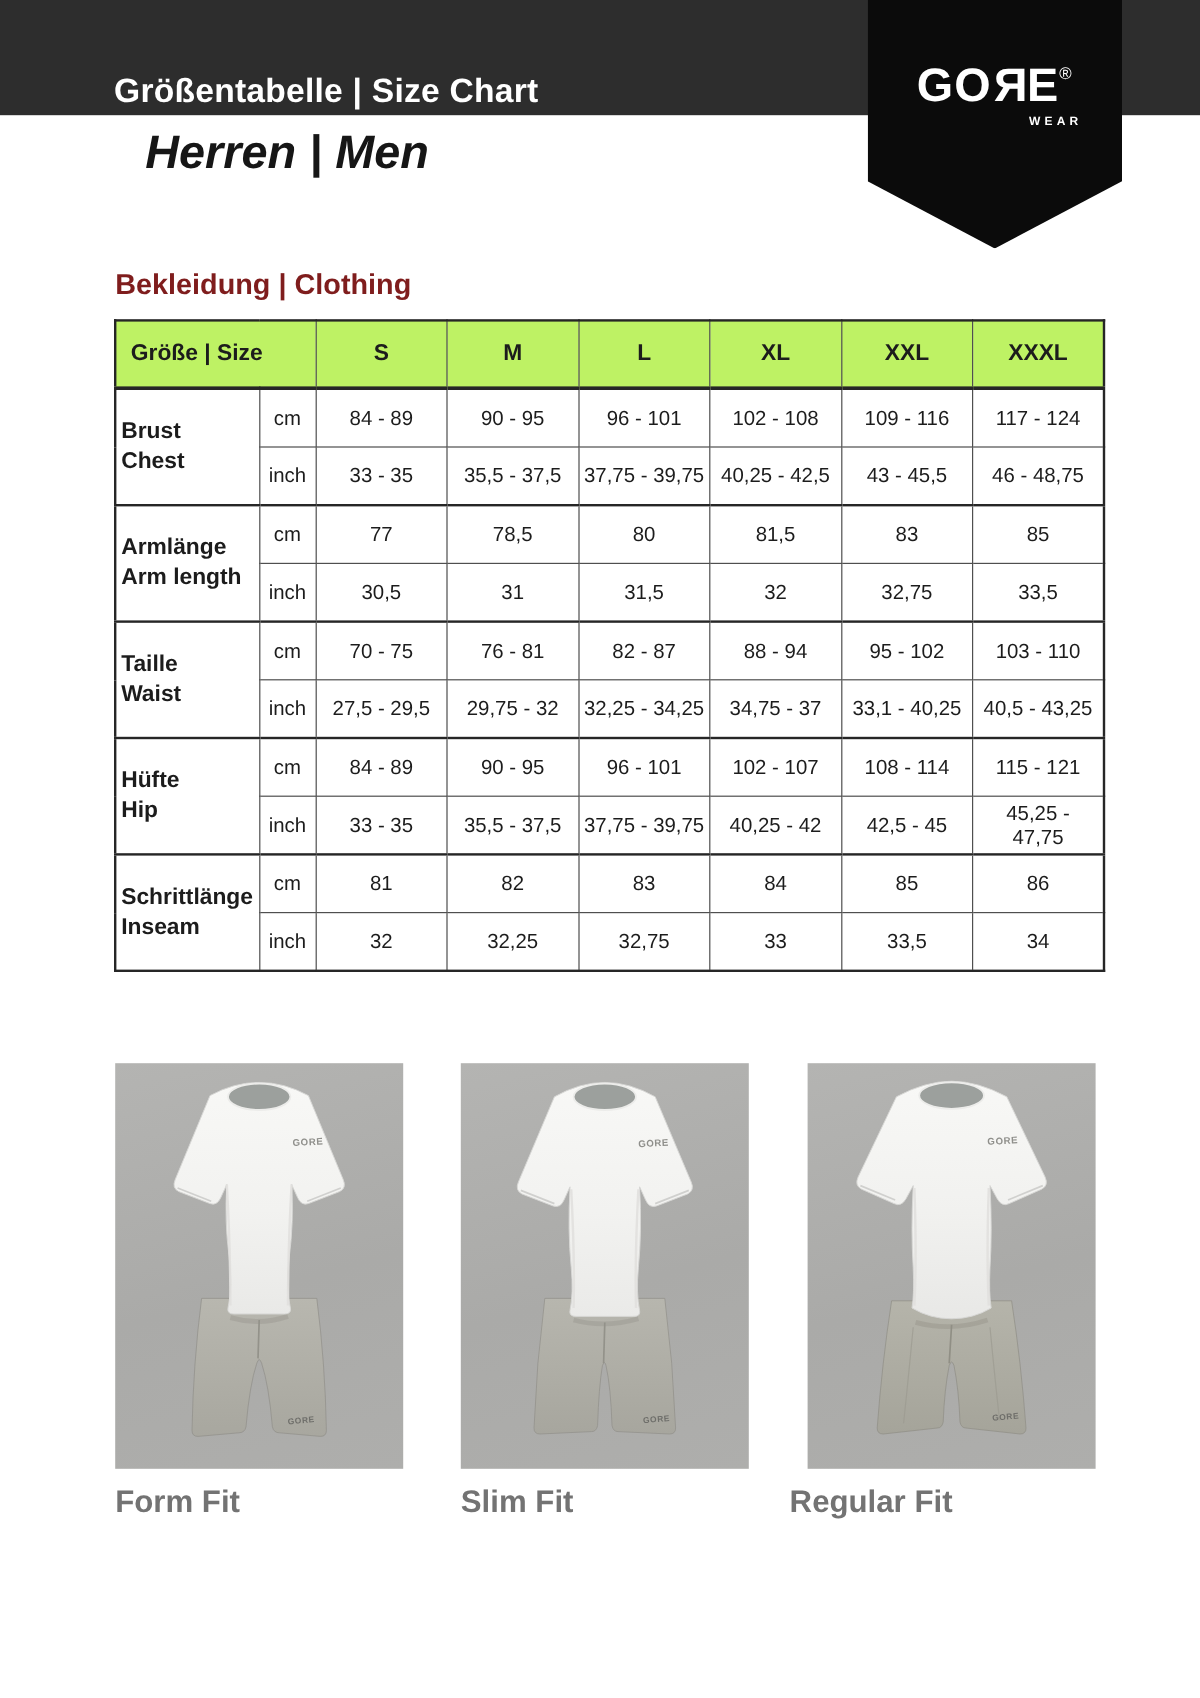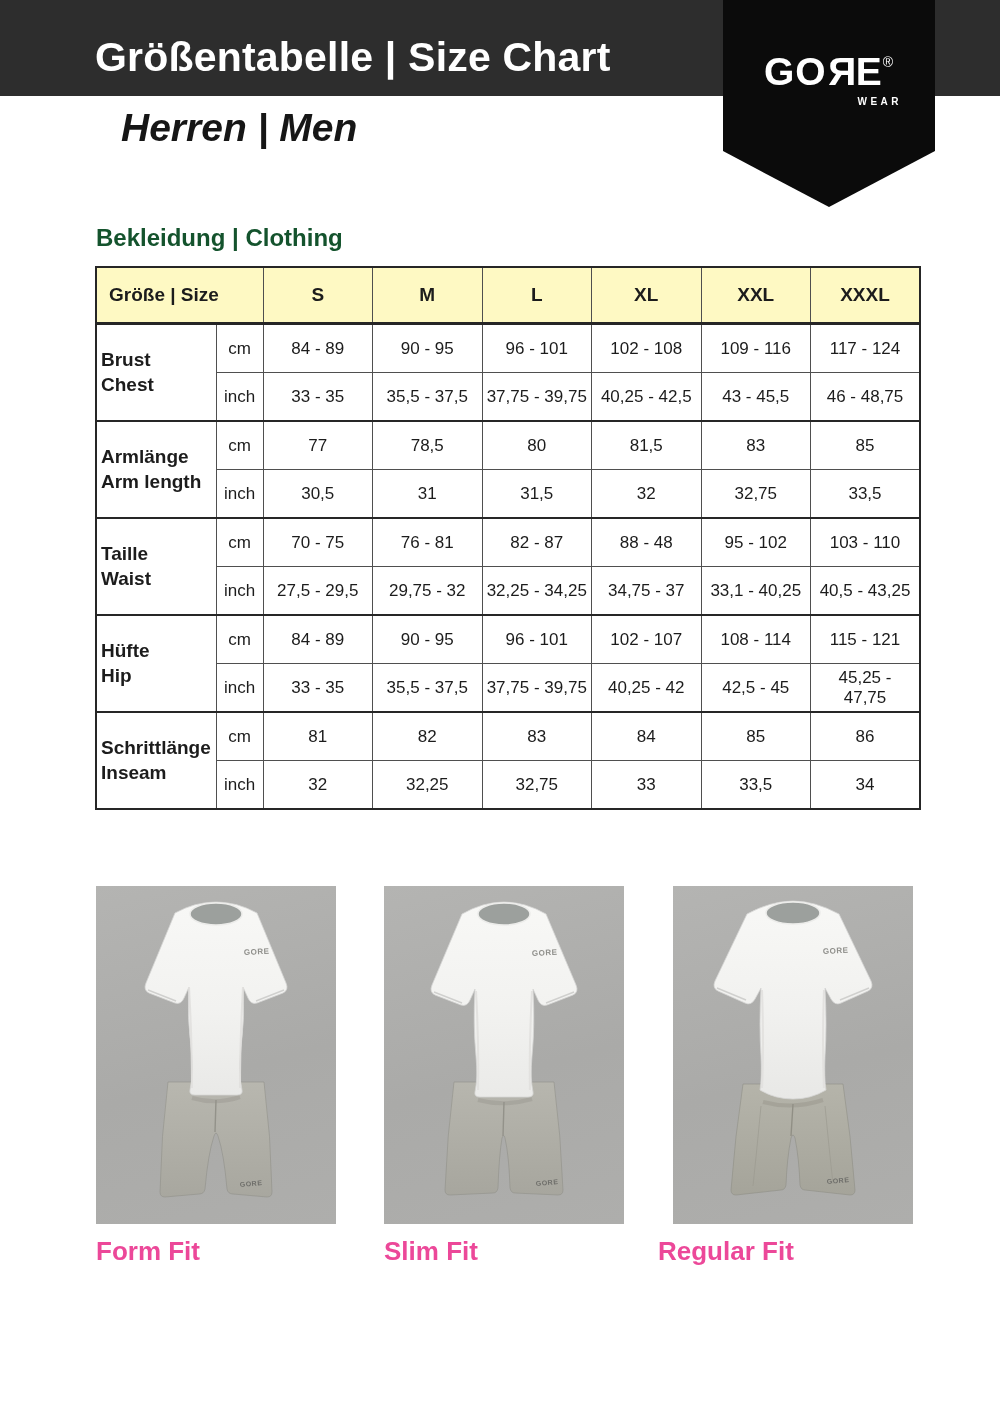--- a/index.html
+++ b/index.html
@@ -6,22 +6,22 @@
   body {
     width:1000px; height:1415px; background:#ffffff;
     font-family:"Liberation Sans", sans-serif;
     position:relative; overflow:hidden;
   }
   .page { position:absolute; inset:0; }
 
   
   .band { position:absolute; left:0; top:0; width:1000px; height:96px; background:#2d2d2d; }
   .title {
-    position:absolute; left:95px; top:34px; margin:0;
-    font-size:41px; font-weight:bold; color:#ffffff; letter-spacing:0.2px; white-space:nowrap;text-align:right;
+    position:absolute; left:95px; top:60px; margin:0;
+    font-size:28px; font-weight:bold; color:#ffffff; letter-spacing:0.2px; white-space:nowrap;text-align:right;
   }
   .subtitle {
     position:absolute; left:121px; top:106px; margin:0;
     font-size:39px; font-weight:bold; color:#161616; white-space:nowrap;font-style:italic;
   }
   .pennant {
     position:absolute; left:723px; top:0; width:212px; height:207px;
     background:#0b0b0b;
     clip-path:polygon(0 0, 100% 0, 100% 73%, 50% 100%, 0 73%);
   }
@@ -32,33 +32,33 @@
   .logo-line .mirror { display:inline-block; transform:scaleX(-1); }
   .logo-line .reg { font-size:14px; vertical-align:18px; font-weight:normal; }
   .logo-wear {
     position:absolute; top:96px; right:33px;
     color:#ffffff; font-size:10px; font-weight:bold; letter-spacing:3.5px;
   }
 
   
   .section-heading {
     position:absolute; left:96px; top:224px; margin:0;
-    font-size:24px; font-weight:bold; color:#14532d;text-align:center;
+    font-size:24px; font-weight:bold; color:#7f1d1d;text-align:center;
   }
 
   
   table.size-table {
     position:absolute; left:95px; top:266px; width:826px;
     border-collapse:collapse; table-layout:fixed;
     border:2px solid #262626;
     color:#1c1c1c;
   }
   table.size-table th, table.size-table td { border:1px solid #4f4f4f; padding:0 4px; }
   table.size-table thead th {
-    height:54px; background:#fef9c3; font-size:19px; font-weight:bold;
+    height:54px; background:#bef264; font-size:19px; font-weight:bold;
     border-bottom:3px solid #262626; text-align:center;
   }
   table.size-table thead th.corner { text-align:left; padding-left:12px; }
   table.size-table tbody td { height:47px; font-size:17px; text-align:center; }
   table.size-table td.label-cell {
     text-align:left; font-weight:bold; font-size:19px; line-height:1.3;
   }
   table.size-table td.unit-cell { font-size:17px; }
   table.size-table tbody tr.group-start td { border-top:2px solid #262626; }
 
@@ -66,21 +66,21 @@
   .panel {
     position:absolute; top:886px; width:240px; height:338px;
     background:linear-gradient(165deg,#b4b4b2 0%,#aaaaa8 55%,#aeaeac 100%);
   }
   .panel svg { display:block; }
   #panel-form    { left:96px; }
   #panel-slim    { left:384px; }
   #panel-regular { left:673px; }
   .fit-label {
     position:absolute; top:1236px; margin:0;
-    font-size:26px; font-weight:bold; color:#ec4899; white-space:nowrap;
+    font-size:26px; font-weight:bold; color:#737373; white-space:nowrap;
   }
   #label-form    { left:96px; }
   #label-slim    { left:384px;text-align:center; }
   #label-regular { left:658px; }
 
   .garment-logo { font-family:"Liberation Sans", sans-serif; font-size:8px; font-weight:bold; fill:#8f8f8b; letter-spacing:0.5px; }
   .shorts-logo  { font-family:"Liberation Sans", sans-serif; font-size:7px; font-weight:bold; fill:#6e6e6a; letter-spacing:0.5px; }
 </style>
 </head>
 <body>
@@ -168,21 +168,21 @@
         </tr>
         <tr class="group-start">
           <td class="label-cell" rowspan="2">
             <div>Taille</div>
             <div>Waist</div>
           </td>
           <td class="unit-cell">cm</td>
           <td class="value-cell">70 - 75</td>
           <td class="value-cell">76 - 81</td>
           <td class="value-cell">82 - 87</td>
-          <td class="value-cell">88 - 48</td>
+          <td class="value-cell">88 - 94</td>
           <td class="value-cell">95 - 102</td>
           <td class="value-cell">103 - 110</td>
         </tr>
         <tr>
           <td class="unit-cell">inch</td>
           <td class="value-cell">27,5 - 29,5</td>
           <td class="value-cell">29,75 - 32</td>
           <td class="value-cell">32,25 - 34,25</td>
           <td class="value-cell">34,75 - 37</td>
           <td class="value-cell">33,1 - 40,25</td>

